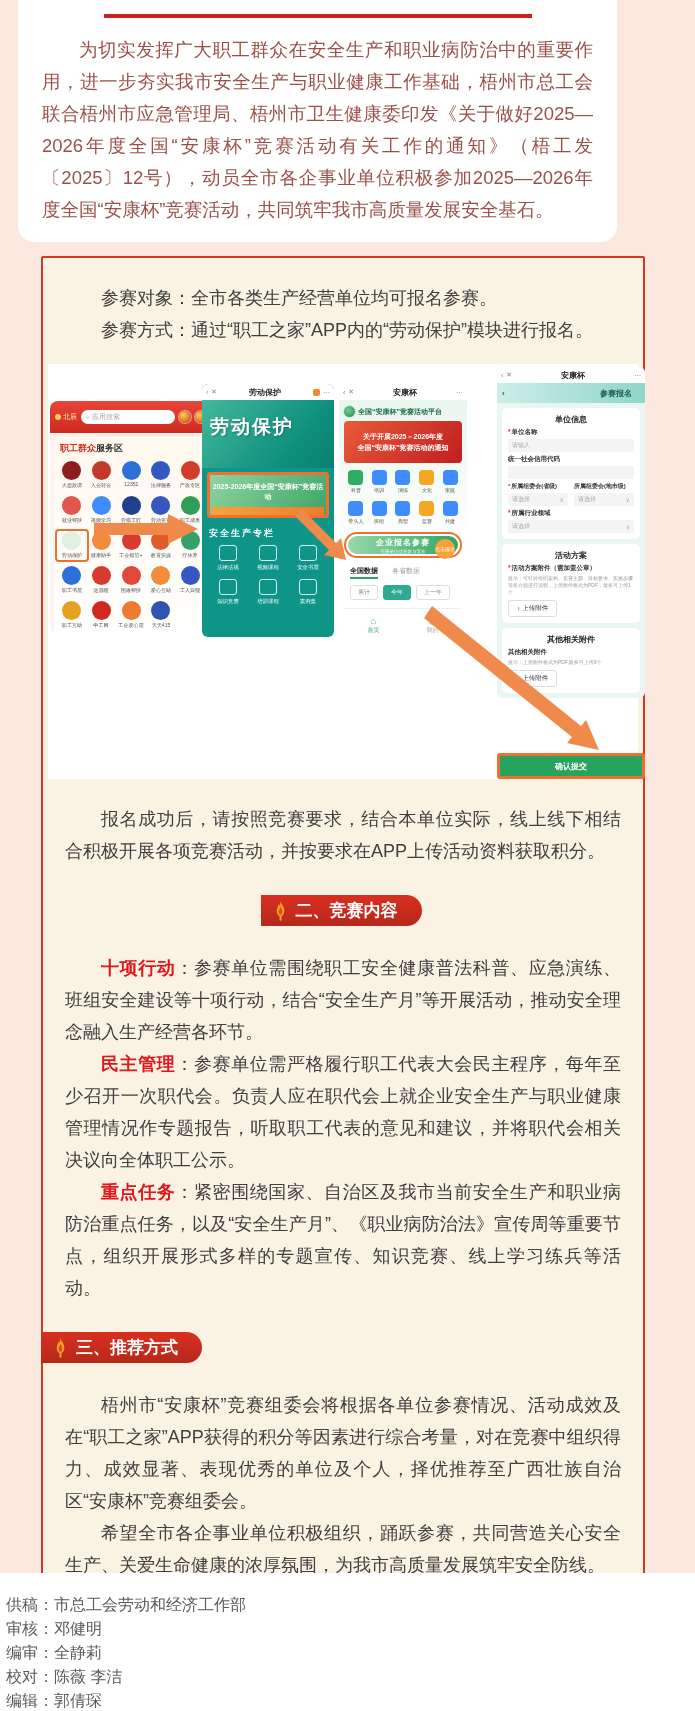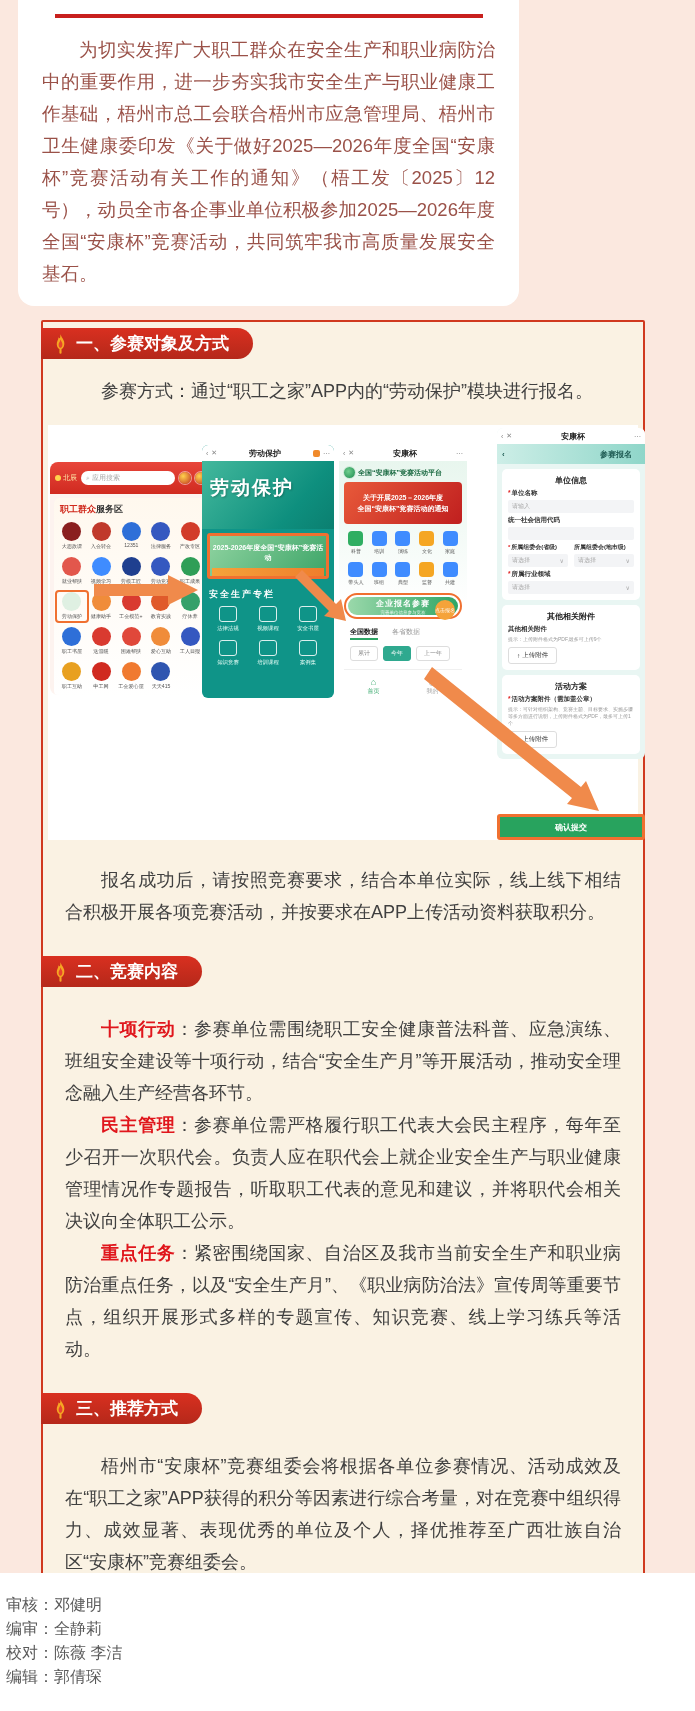--- a/index.html
+++ b/index.html
@@ -1,32 +1,32 @@
 <!DOCTYPE html>
 <html><head>
 <meta charset="utf-8">
 <style>
   html,body{margin:0;padding:0;}
   body{width:695px;font-family:"Liberation Sans","DejaVu Sans",sans-serif;background:#fff;}
   .page{position:relative;width:695px;height:1711px;overflow:hidden;background:#fff;}
   .pink-band{position:absolute;top:0;left:0;width:695px;height:1573px;background:#fbe8df;overflow:hidden;}
 
   
-  .intro-card{margin-left:18px;width:501px;background:#fff;border-radius:0 0 16px 16px;padding:6px 24px 16px;box-sizing:border-box;}
+  .intro-card{margin-left:18px;width:599px;background:#fff;border-radius:0 0 16px 16px;padding:6px 24px 16px;box-sizing:border-box;}
   .title-bar{width:428px;height:4px;background:#c8201d;margin:8px auto 16px;}
   .intro-text{color:#9a5148;font-size:18.5px;line-height:32px;text-indent:2em;text-align:justify;margin:0;}
 
   
   .main-box{margin:14px 0 0 41px;width:604px;box-sizing:border-box;border:2px solid #d0391f;background:#faf2e3;border-radius:2px;padding-bottom:24px;}
   .badge{position:relative;left:-2px;margin-top:6px;display:inline-flex;align-items:center;gap:8px;
     background:linear-gradient(180deg,#d93020,#b5281a);color:#fff;font-weight:bold;font-size:17px;
     padding:0 24px 0 12px;height:31px;border-radius:0 16px 16px 0;}
   .flame{width:15px;height:22px;display:inline-block;}
   .para{margin:24px 22px 0;font-size:18px;line-height:32px;color:#404040;text-indent:2em;text-align:justify;}
-  .para.tight{margin-top:16px;}
+  .para.tight{margin-top:0;}
   .lead{color:#e0161c;font-weight:bold;margin-top:10px;}
   .sec2-wrap{margin-top:24px;}
   .sec2-wrap .para{margin-top:0;}
 
   
   .figure{position:relative;margin:18px 5px 0;height:415px;background:#fff;font-family:"Liberation Sans","DejaVu Sans",sans-serif;}
   .phone{position:absolute;border-radius:6px;overflow:hidden;}
   .ph-header{height:16px;background:#fff;display:flex;align-items:center;padding:0 4px;gap:3px;font-size:7px;color:#888;}
   .ph-title{flex:1;text-align:center;font-size:8px;font-weight:bold;color:#222;}
   .mini-sq{width:7px;height:7px;background:#f08a2b;border-radius:2px;display:inline-block;}
@@ -118,31 +118,22 @@
 <div class="page">
   <div class="pink-band">
 
     <div class="intro-card">
       <div class="title-bar"></div>
       <p class="intro-text">为切实发挥广大职工群众在安全生产和职业病防治中的重要作用，进一步夯实我市安全生产与职业健康工作基础，梧州市总工会联合梧州市应急管理局、梧州市卫生健康委印发《关于做好2025—2026年度全国“安康杯”竞赛活动有关工作的通知》（梧工发〔2025〕12号），动员全市各企事业单位积极参加2025—2026年度全国“安康杯”竞赛活动，共同筑牢我市高质量发展安全基石。</p>
     </div>
 
     <div class="main-box">
 
-      <div class="badge">
-        <span class="flame">
-          <svg viewBox="0 0 20 28" width="15" height="22">
-              <path d="M10 1 C12 7 16 9 15 15 C14.5 19 12 21 10 21 C8 21 5.5 19 5 15 C4.6 11 7 9 7.5 5 C8.8 7 9.5 8 10 1Z" fill="#f6a623"></path>
-              <path d="M10 8 C11 11 13 12.5 12.5 15.5 C12 18 10.8 19 10 19 C9 19 7.8 18 7.5 15.5 C7.2 13 9.3 11.5 10 8Z" fill="#e8442e"></path>
-              <rect x="8.6" y="20" width="2.8" height="7" rx="1.2" fill="#f6a623"></rect>
-            </svg>
-        </span>
-        <span>一、参赛对象及方式</span>
-      </div>
-
+
+      <p class="para">参赛对象：全市各类生产经营单位均可报名参赛。</p>
       <p class="para tight">参赛方式：通过“职工之家”APP内的“劳动保护”模块进行报名。</p>
 
       
       <div class="figure">
 
         <div class="phone phone1">
           <div class="p1-header">
             <span class="p1-loc">
                 <i></i>
                 <span>北辰</span>
@@ -467,52 +458,52 @@
                       </div>
                   </div>
                 </div>
                 <div class="p4-label"><span class="req">*</span><span>所属行业领域</span></div>
                 <div class="p4-select">
                     <span>请选择</span>
                     <span>∨</span>
                   </div>
               </div>
               <div class="p4-card">
+                <div class="p4-card-title">活动方案</div>
+                <div class="p4-label"><span class="req">*</span><span>活动方案附件（需加盖公章）</span></div>
+                <div class="p4-hint">提示：可针对组织架构、竞赛主题、目标要求、实施步骤等多方面进行说明，上传附件格式为PDF，最多可上传1个</div>
+                <div class="p4-upload">
+                    <span>↑</span>
+                    <span>上传附件</span>
+                  </div>
+              </div>
+              <div class="p4-card">
                 <div class="p4-card-title">其他相关附件</div>
                 <div class="p4-label">其他相关附件</div>
                 <div class="p4-hint">提示：上传附件格式为PDF,最多可上传9个</div>
                 <div class="p4-upload">
                     <span>↑</span>
                     <span>上传附件</span>
                   </div>
               </div>
-              <div class="p4-card">
-                <div class="p4-card-title">活动方案</div>
-                <div class="p4-label"><span class="req">*</span><span>活动方案附件（需加盖公章）</span></div>
-                <div class="p4-hint">提示：可针对组织架构、竞赛主题、目标要求、实施步骤等多方面进行说明，上传附件格式为PDF，最多可上传1个</div>
-                <div class="p4-upload">
-                    <span>↑</span>
-                    <span>上传附件</span>
-                  </div>
-              </div>
             </div>
           </div>
           <div class="p4-submit">确认提交</div>
         </div>
 
         <svg class="arrows" width="594" height="415" viewBox="0 0 594 415">
           <polygon points="46,159 120,159 120,150 150,165 120,180 120,171 46,171" fill="#f08a4b"></polygon>
           <polygon points="247,152 254,145 288,179 293,174 298,196 276,191 281,186" fill="#f08a4b"></polygon>
           <polygon points="376,254 384,242 533,362 538,356 551,386 519,379 524,373" fill="#f08a4b"></polygon>
         </svg>
       </div>
 
       <p class="para">报名成功后，请按照竞赛要求，结合本单位实际，线上线下相结合积极开展各项竞赛活动，并按要求在APP上传活动资料获取积分。</p>
 
-      <div style="margin-top:22px;">
+      <div style="margin-top:22px;text-align:center;">
         <div class="badge">
           <span class="flame">
             <svg viewBox="0 0 20 28" width="15" height="22">
                 <path d="M10 1 C12 7 16 9 15 15 C14.5 19 12 21 10 21 C8 21 5.5 19 5 15 C4.6 11 7 9 7.5 5 C8.8 7 9.5 8 10 1Z" fill="#f6a623"></path>
                 <path d="M10 8 C11 11 13 12.5 12.5 15.5 C12 18 10.8 19 10 19 C9 19 7.8 18 7.5 15.5 C7.2 13 9.3 11.5 10 8Z" fill="#e8442e"></path>
                 <rect x="8.6" y="20" width="2.8" height="7" rx="1.2" fill="#f6a623"></rect>
               </svg>
           </span>
           <span>二、竞赛内容</span>
         </div>
@@ -541,20 +532,21 @@
       </div>
 
       <p class="para" style="margin-top:26px;">梧州市“安康杯”竞赛组委会将根据各单位参赛情况、活动成效及在“职工之家”APP获得的积分等因素进行综合考量，对在竞赛中组织得力、成效显著、表现优秀的单位及个人，择优推荐至广西壮族自治区“安康杯”竞赛组委会。</p>
       <p class="para" style="margin-top:0;">希望全市各企事业单位积极组织，踊跃参赛，共同营造关心安全生产、关爱生命健康的浓厚氛围，为我市高质量发展筑牢安全防线。</p>
 
     </div>
   </div>
 
   <div class="footer">
 
+      <div class="credit-line">供稿：市总工会劳动和经济工作部</div>
 
       <div class="credit-line">审核：邓健明</div>
 
       <div class="credit-line">编审：全静莉</div>
 
       <div class="credit-line">校对：陈薇  李洁</div>
 
       <div class="credit-line">编辑：郭倩琛</div>
     </div>
 </div>

